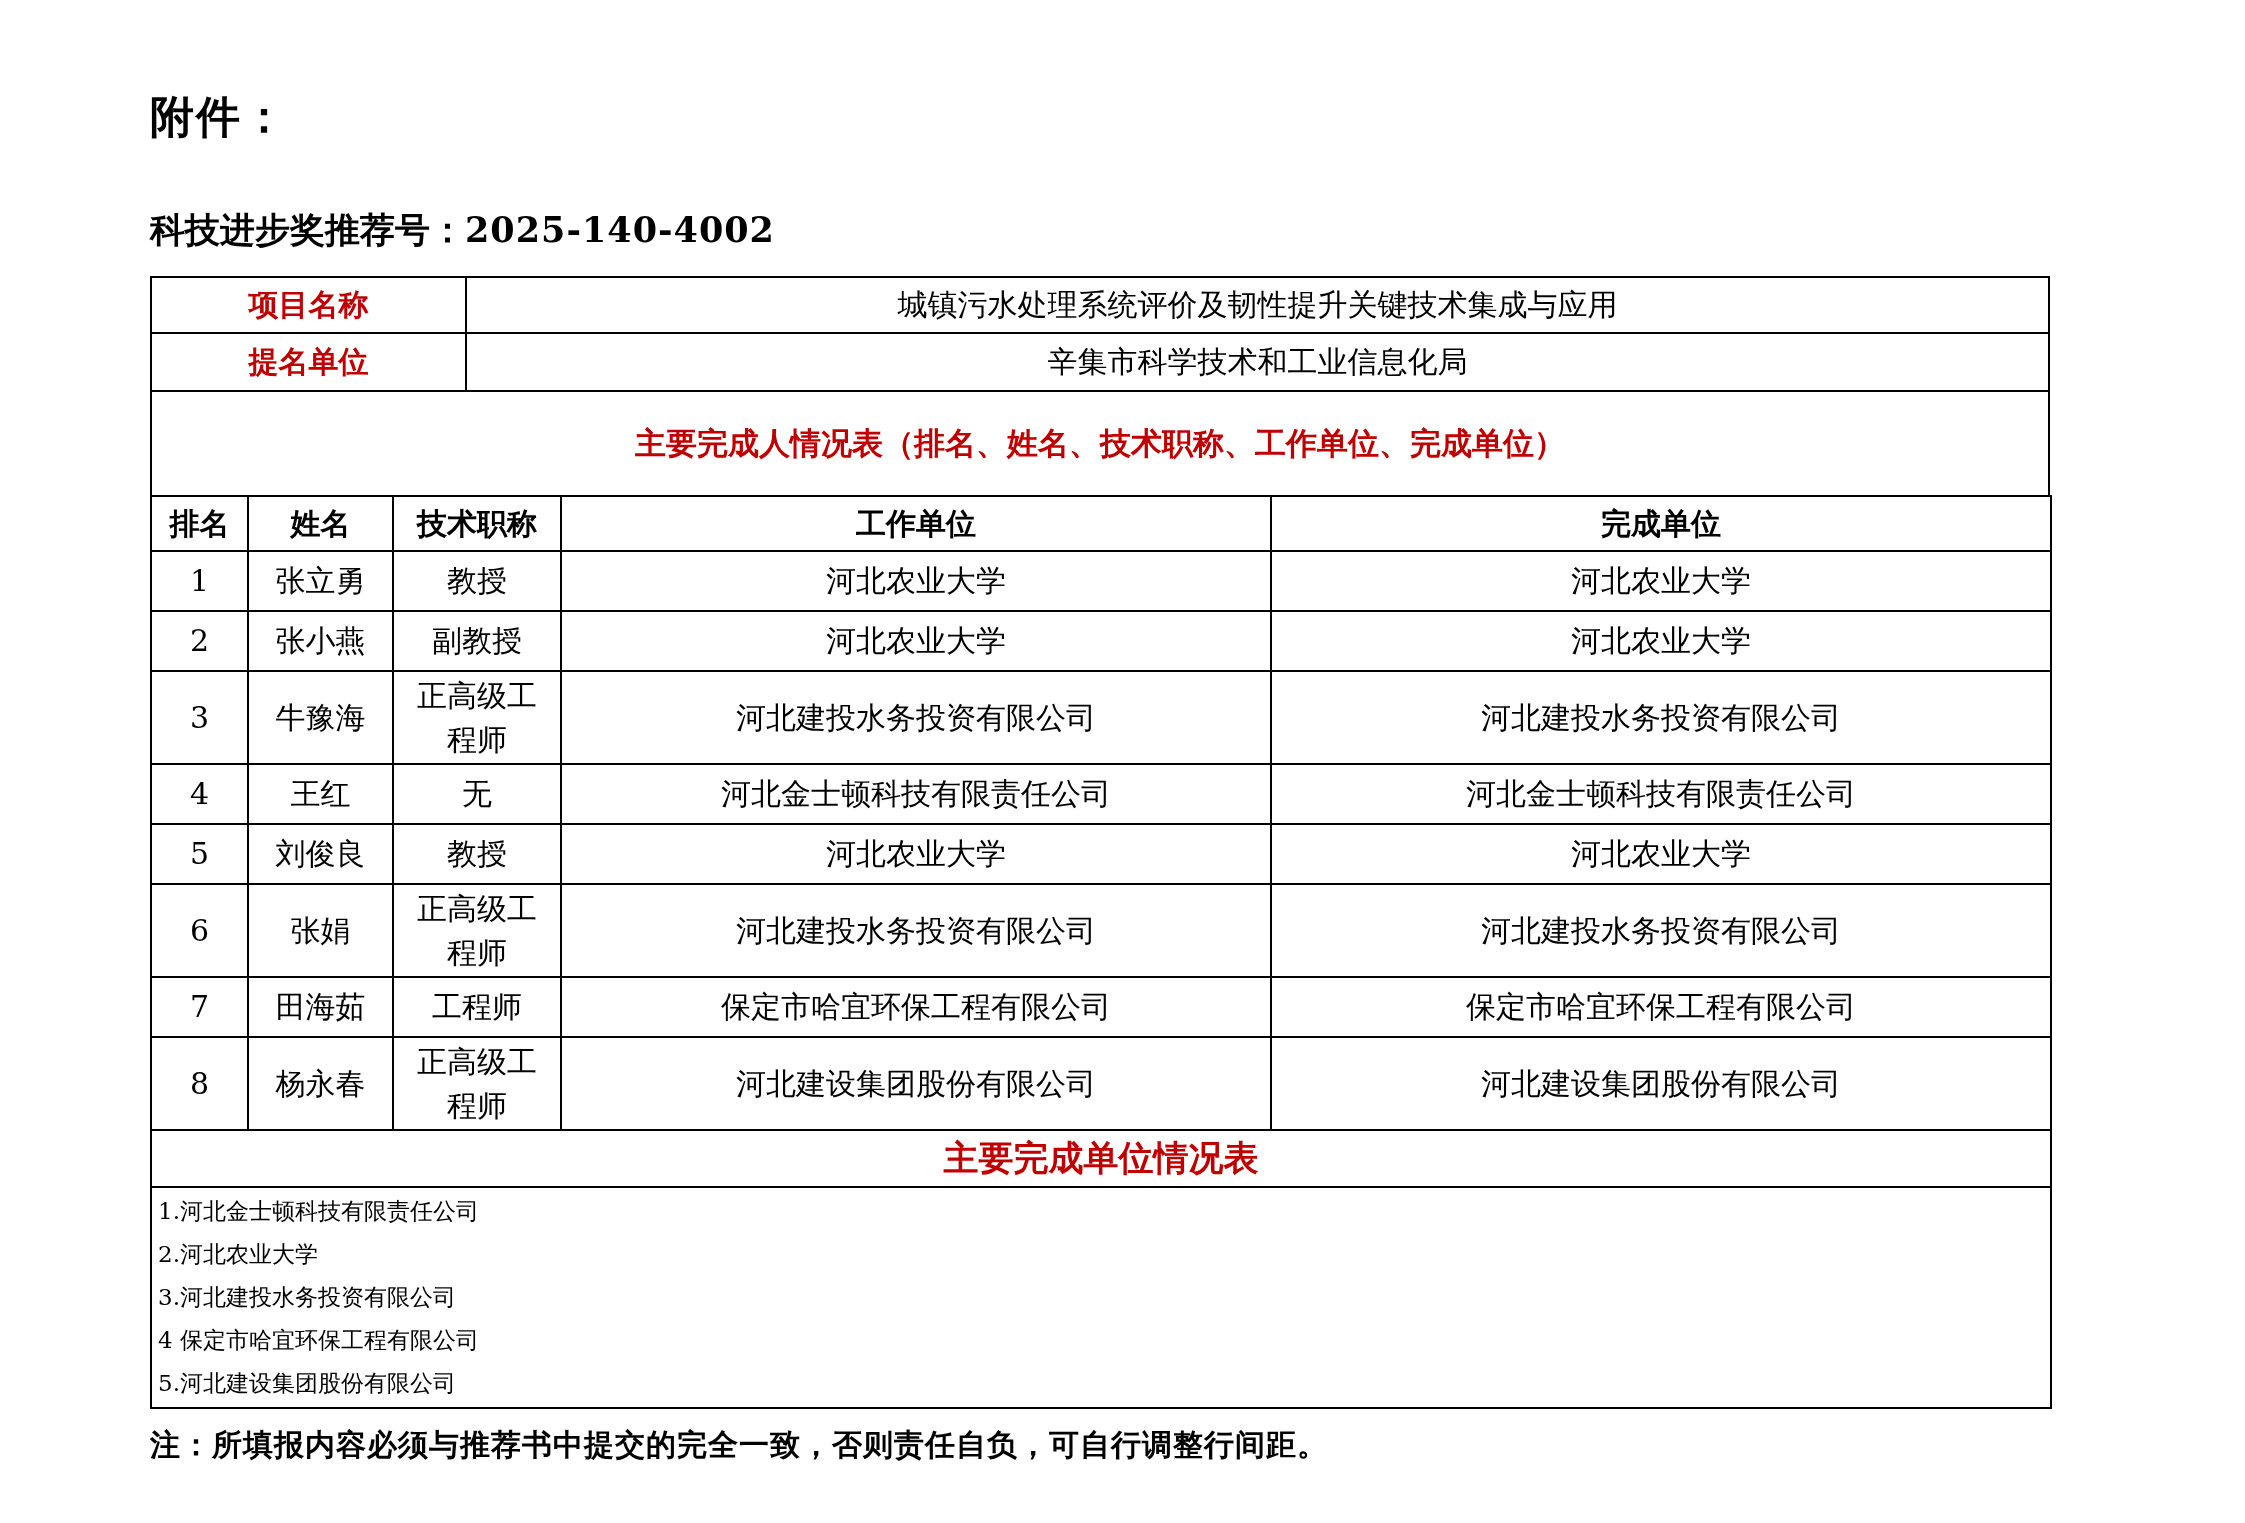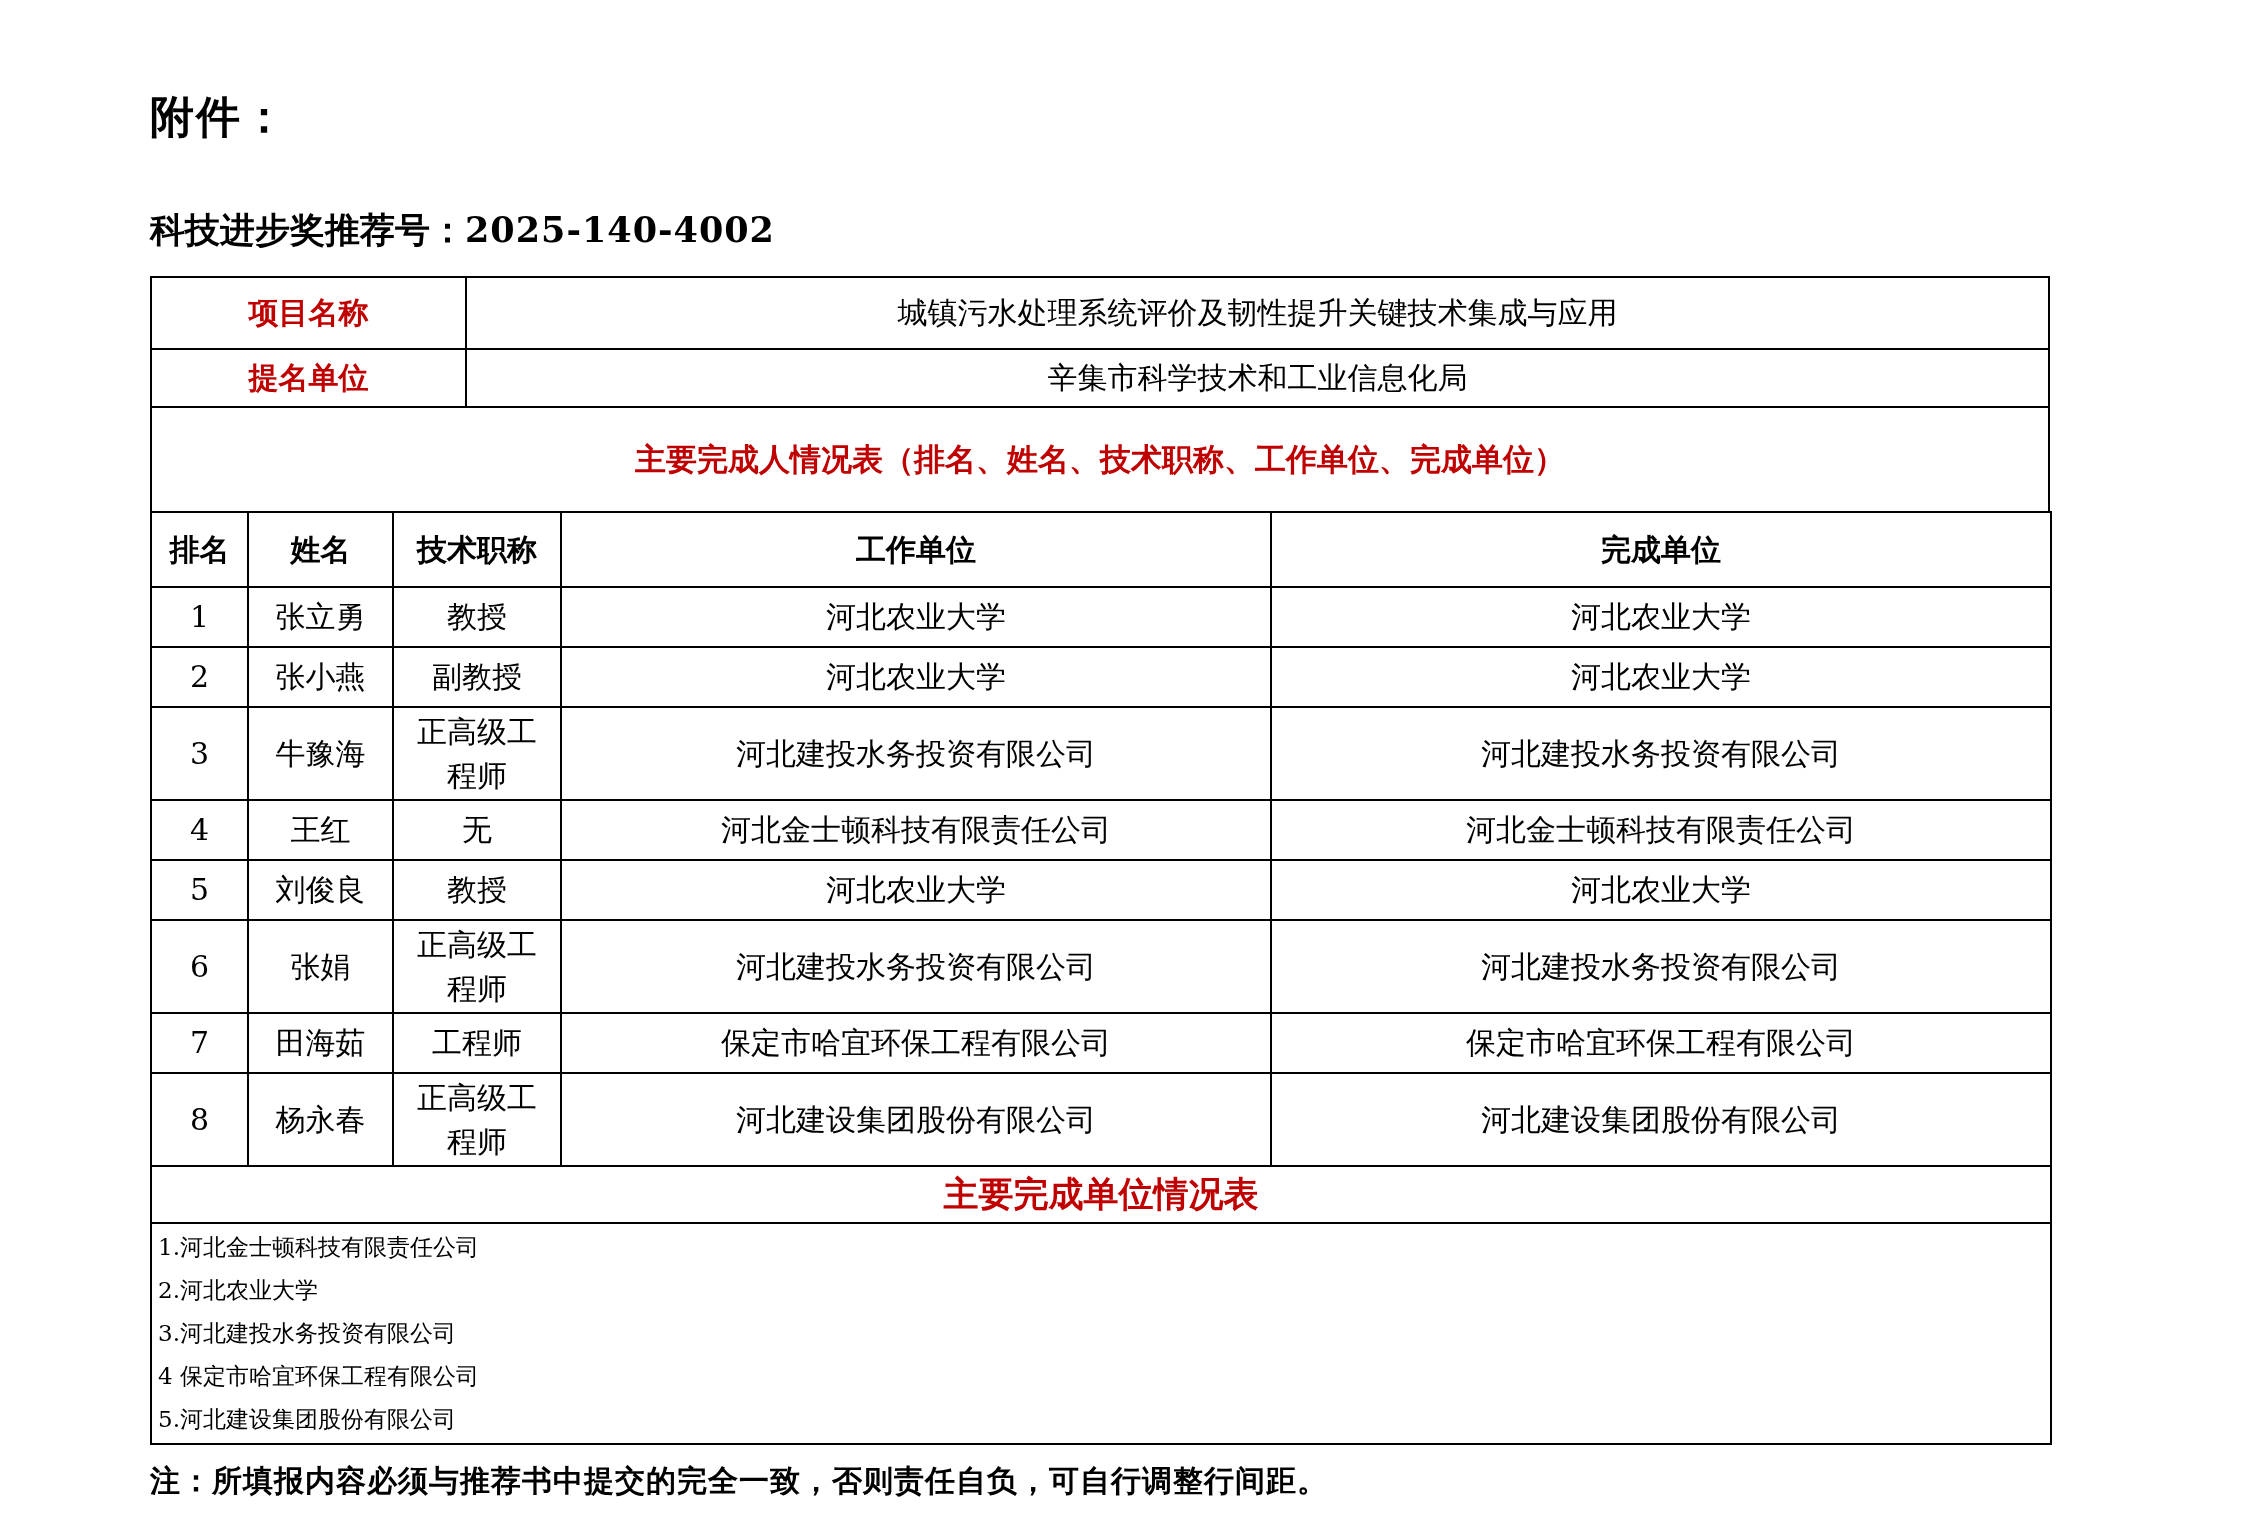--- a/index.html
+++ b/index.html
@@ -22,32 +22,32 @@
   table.doc td {
     border: 2px solid #000;
     text-align: center; vertical-align: middle;
     font-size: 30px; padding: 2px 6px;
     line-height: 1.45;
   }
   .red { color: var(--accent, #c00000); font-weight: bold; }
 
   
   col.c-label { width: 315px; }
-  tr.row-a td { height: 72px; border-radius: 12px; }
+  tr.row-a td { height: 56px; border-radius: 12px; }
   tr.row-b td { height: 58px; }
   tr.title-row td { height: 105px; font-size: 31px; }
 
   
   table.doc.people { margin-top: -2px; }
   col.c-rank { width: 97px; }
   col.c-name { width: 145px; }
   col.c-title { width: 168px; }
   col.c-work { width: 710px; }
   col.c-done { width: 780px; }
-  tr.head-row td { height: 75px; font-weight: bold; }
+  tr.head-row td { height: 55px; font-weight: bold; }
   tr.data-row td { height: 60px; }
   tr.data-row td.cell-title { padding: 2px 14px; }
   tr.subtitle-row td { height: 57px; font-size: 35px; }
   td.units-cell { text-align: left; padding: 6px 10px; }
   .unit-line { font-size: 23px; line-height: 43px; text-align: left; }
 
   .note {
     font-size: 30px; font-weight: bold;
     margin: 16px 0 0 0; letter-spacing: 1px;
   }

